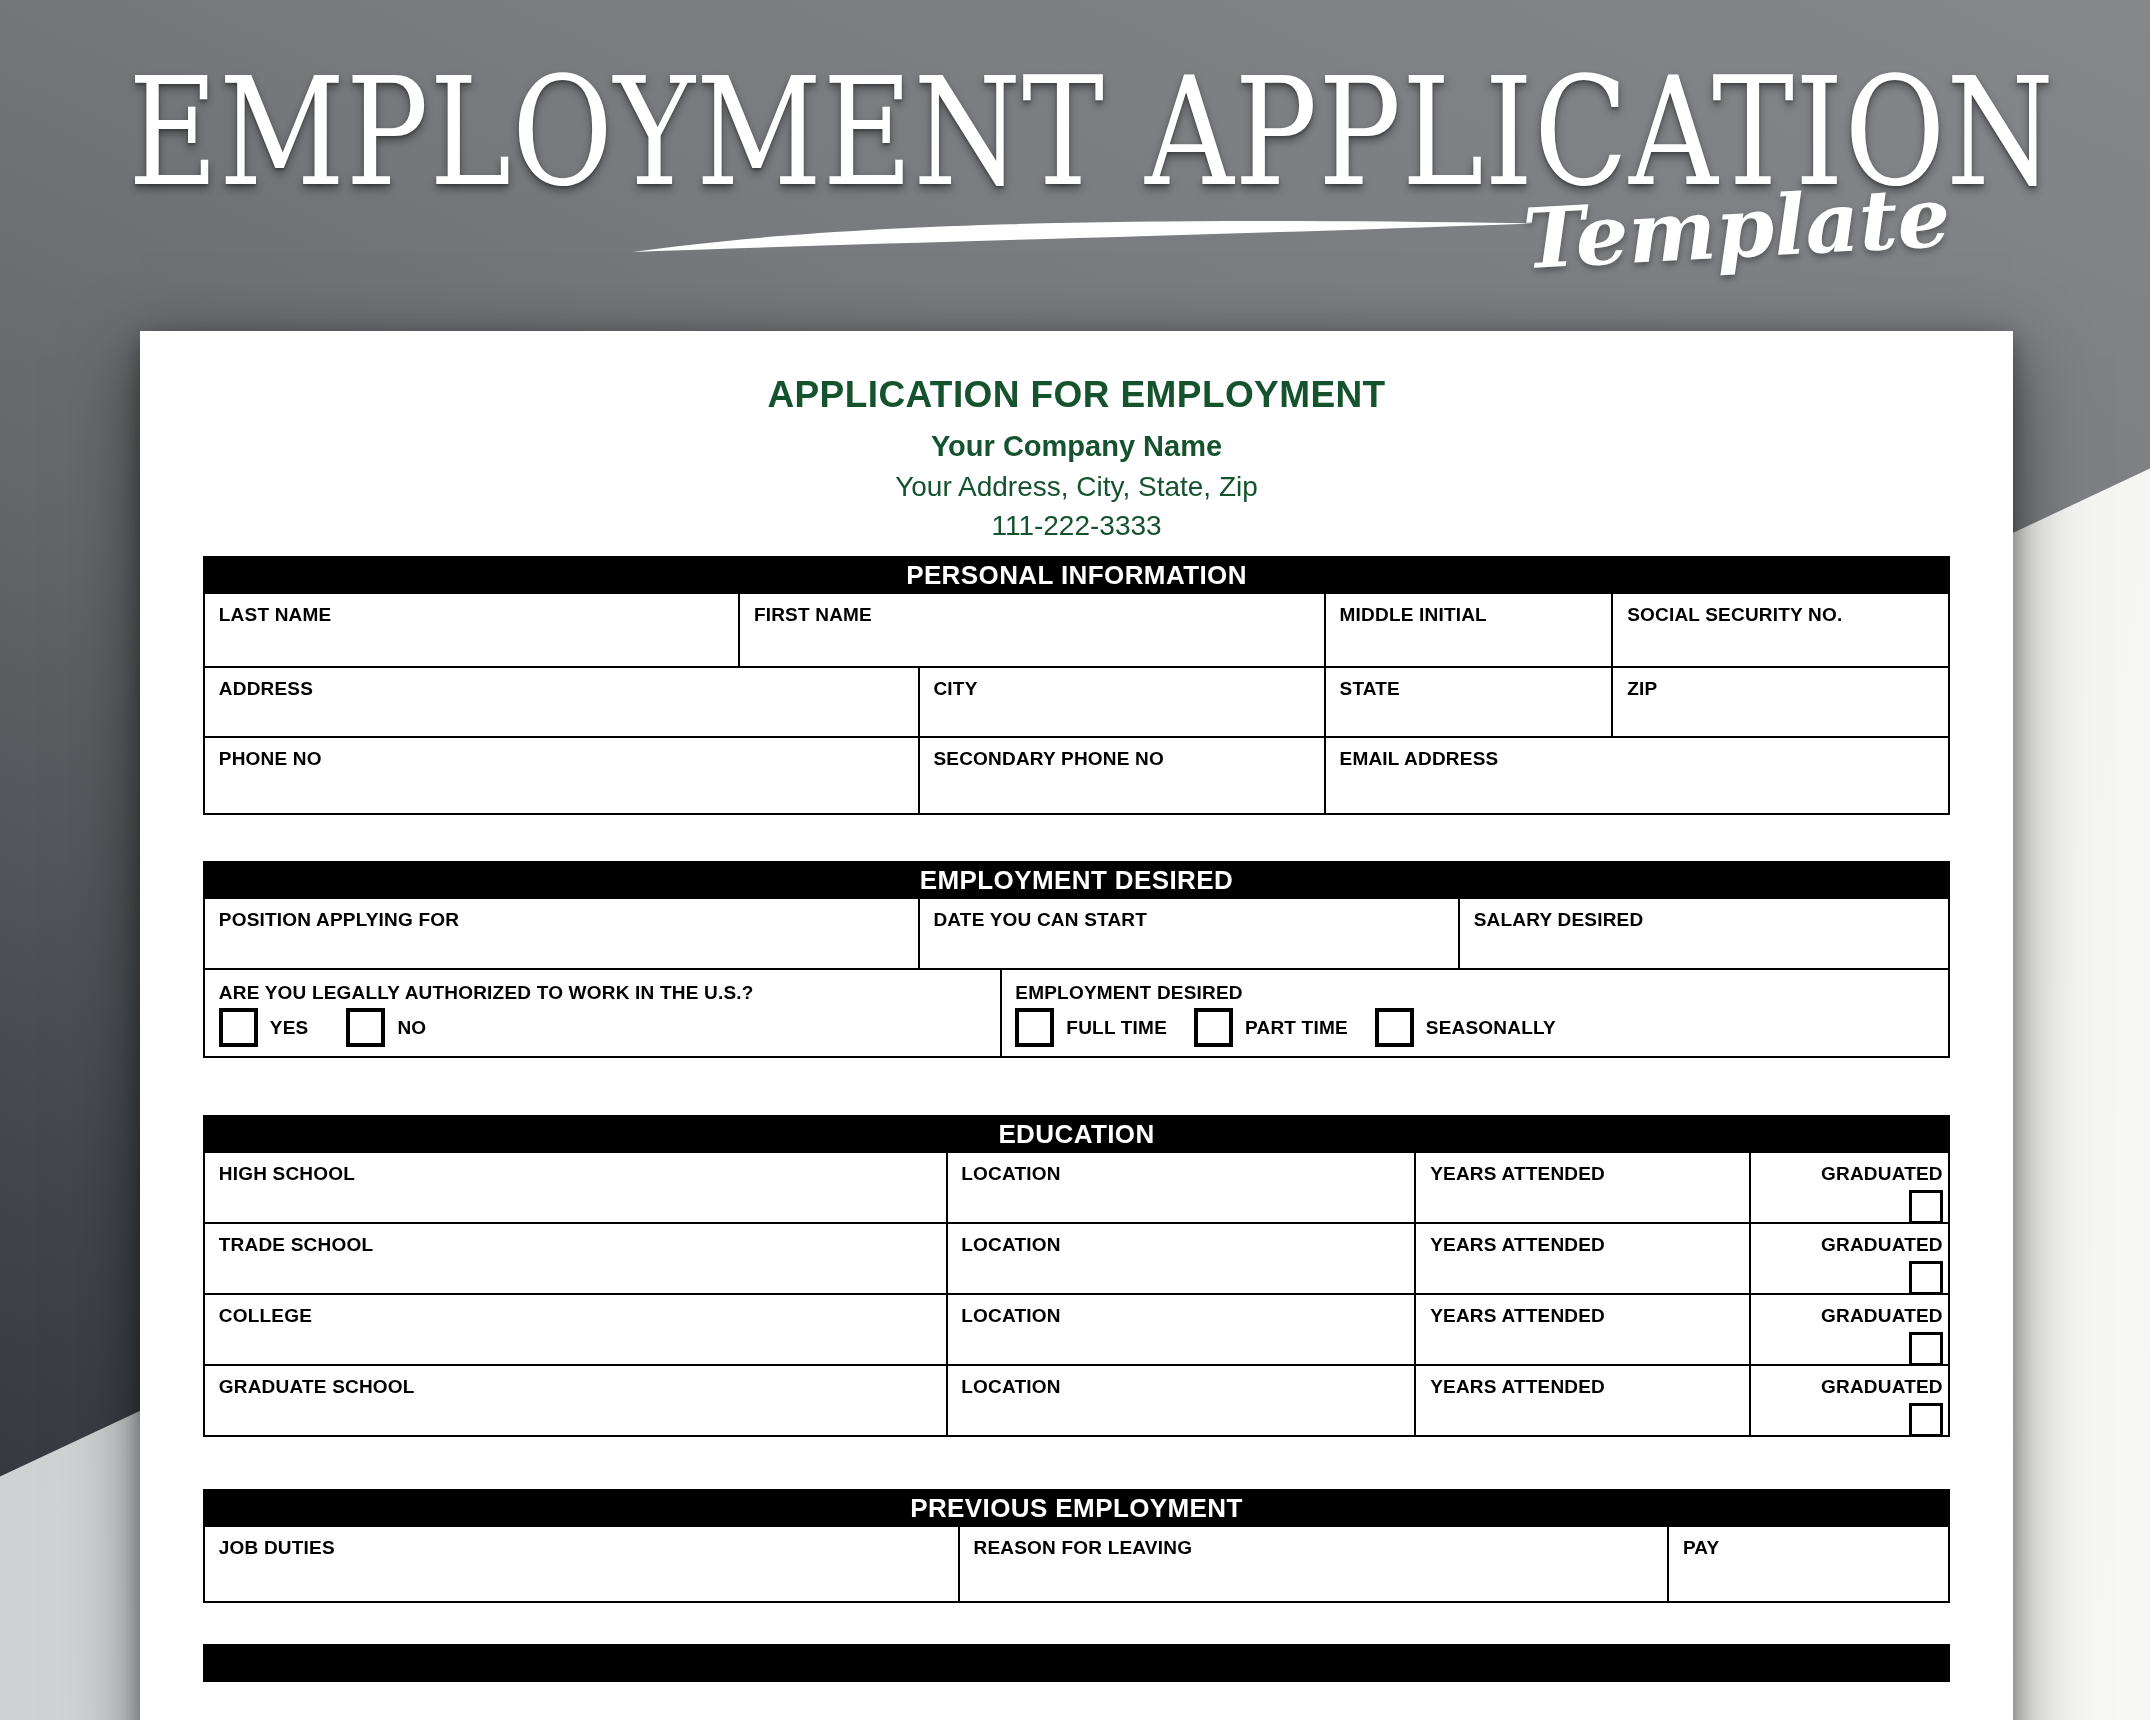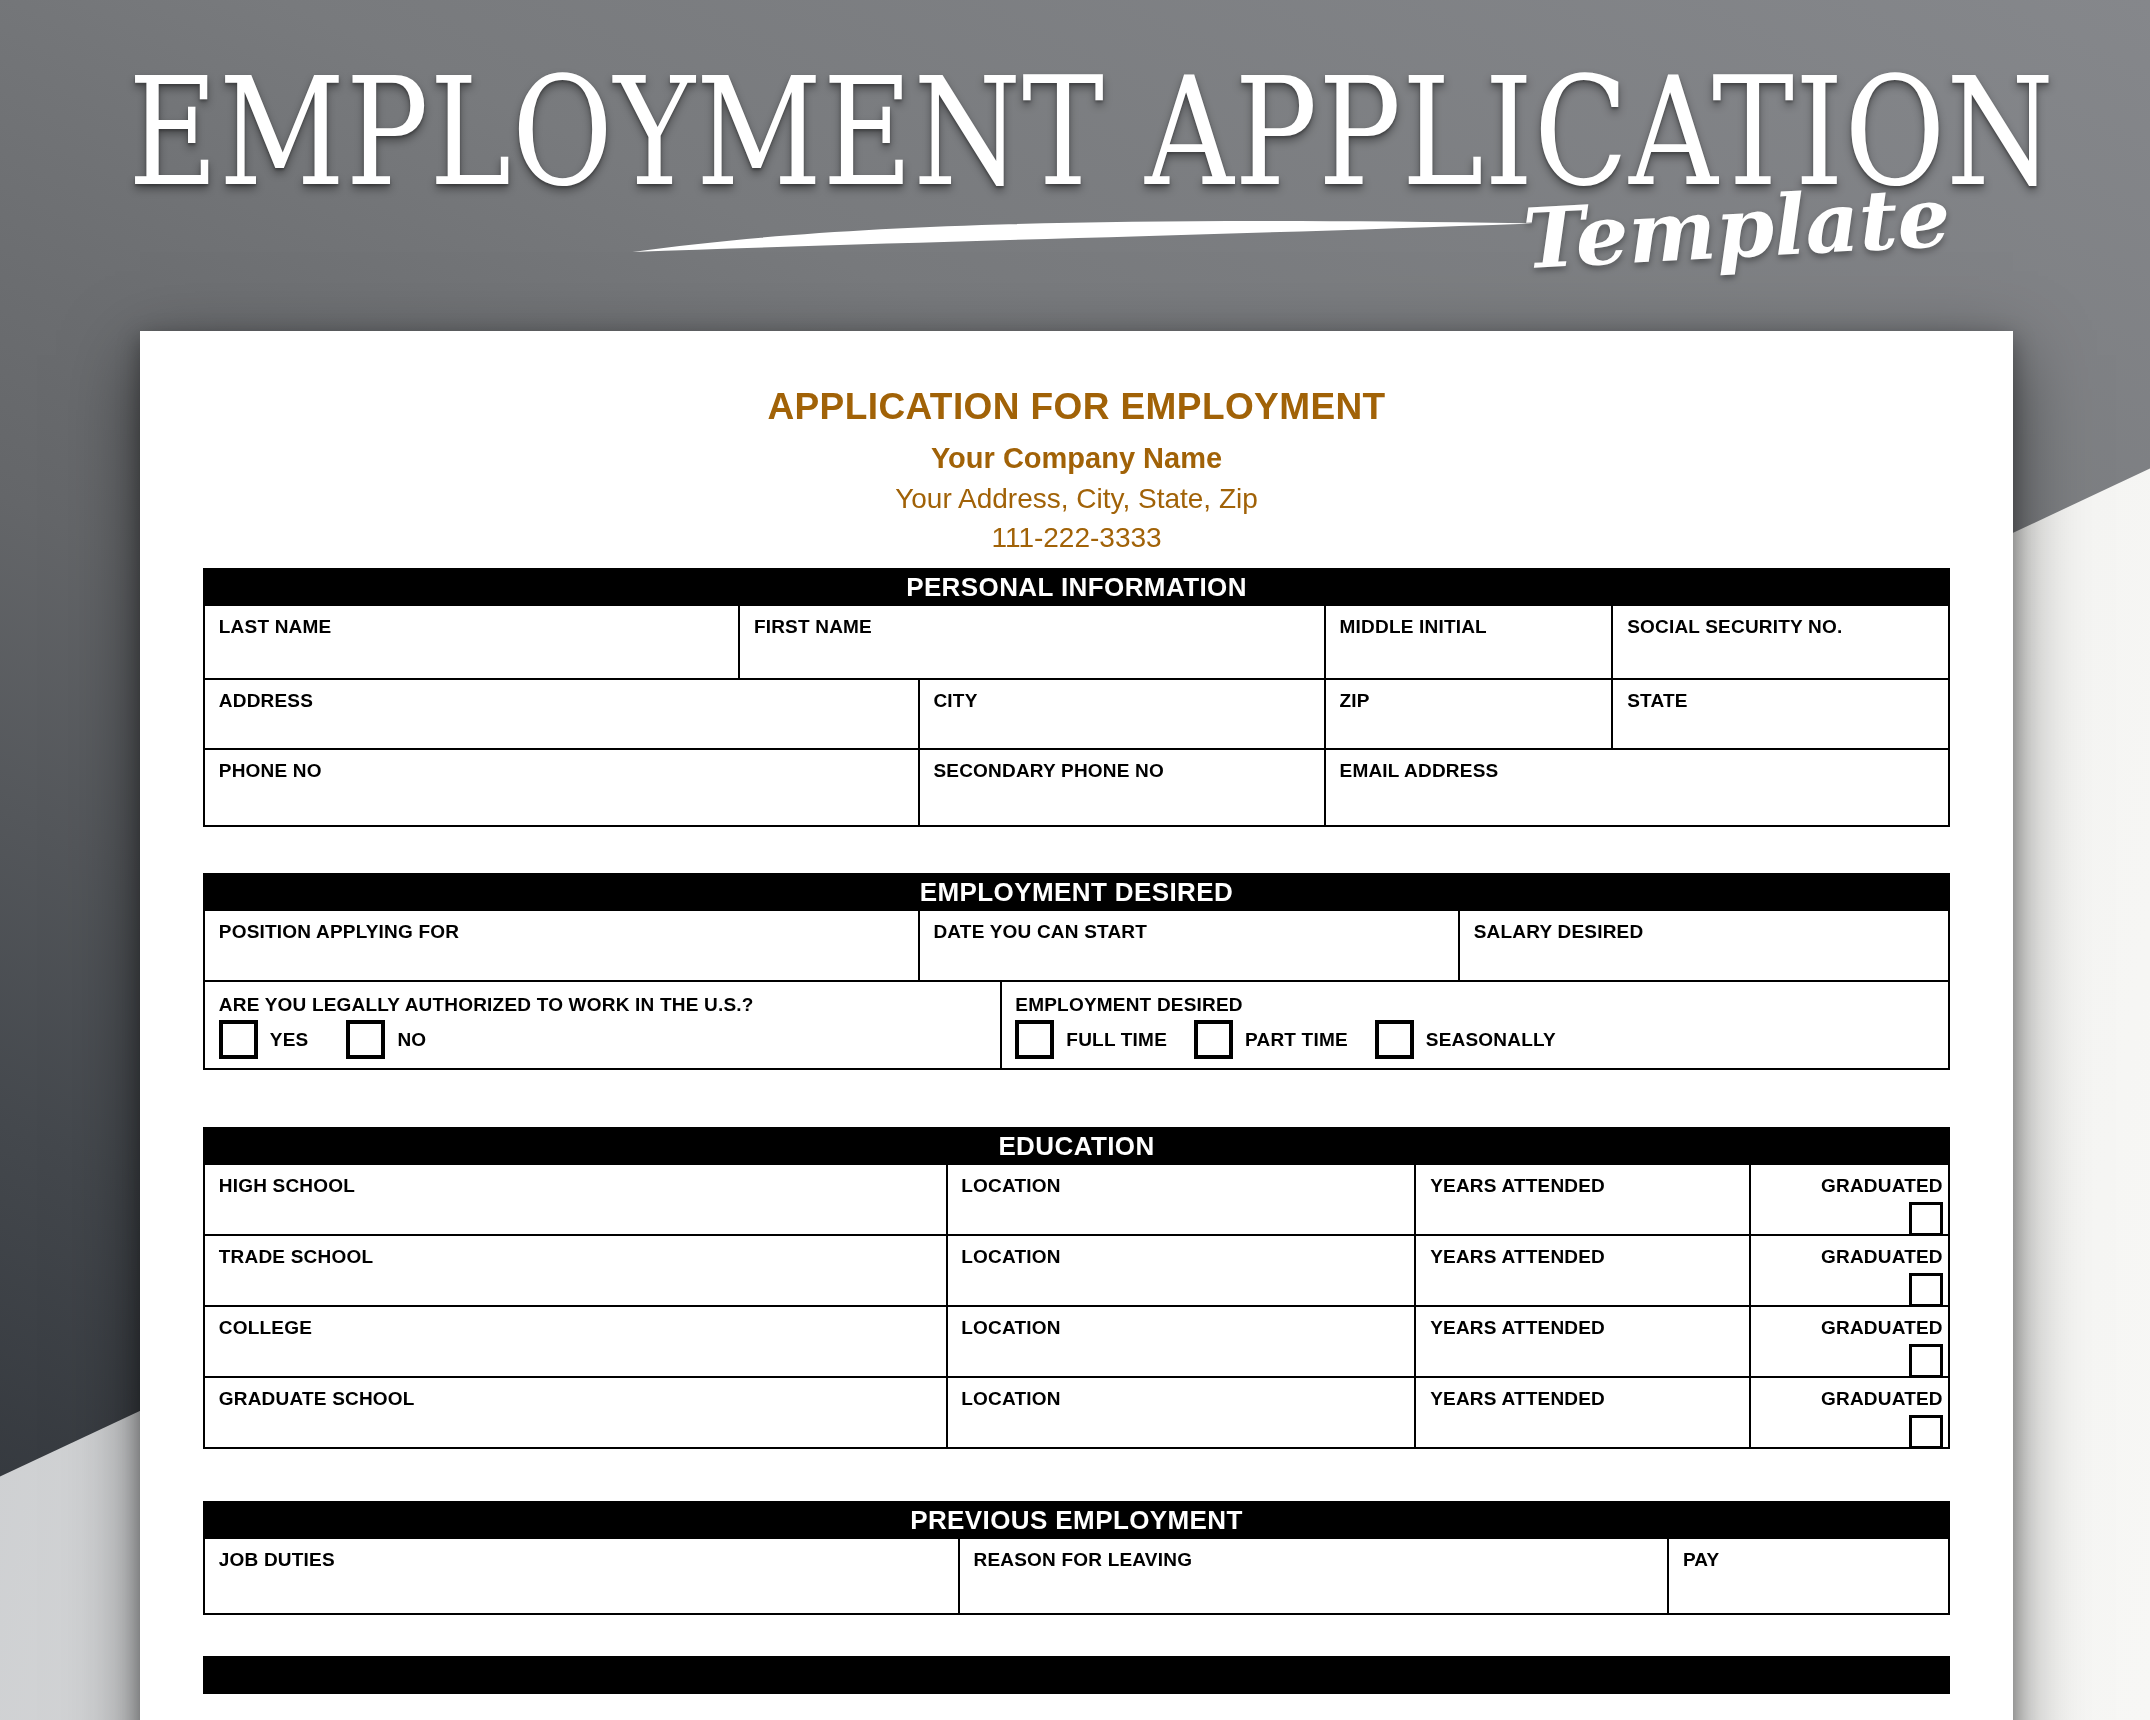--- a/index.html
+++ b/index.html
@@ -26,21 +26,21 @@
   .hero-script { position:absolute; left:1507px; top:179px;
     font-family:"DejaVu Serif","Liberation Serif",serif; font-style:italic; font-weight:600;
     font-size:83px; color:#ffffff; transform:rotate(-3deg);
     text-shadow:0 3.4px 6px rgba(0,0,0,0.35); }
 
   
   .paper { position:absolute; left:140px; top:331px; width:1873px; height:1463px;
     background:#ffffff; box-shadow:0 24px 69px rgba(0,0,0,0.5), 0 6.9px 20.6px rgba(0,0,0,0.35);
     padding:43px 63px 0 63px; }
 
-  .doc-head { text-align:center; height:182px; color:#a16207;margin-top:12px; }
+  .doc-head { text-align:center; height:182px; color:#14532d; }
   .doc-title { font-size:37px; font-weight:bold; letter-spacing:0.4px; margin-bottom:13.8px; }
   .doc-company { font-size:29px; font-weight:bold; margin-bottom:8.6px; }
   .doc-line { font-size:28px; margin-bottom:6.9px; }
 
   .bar { height:38px; background:#000000; color:#ffffff; display:flex;
     align-items:center; justify-content:center; font-size:26px; font-weight:bold;
     letter-spacing:0.4px; }
   .row { display:grid; border-left:2.6px solid #000; border-right:2.6px solid #000;
     border-bottom:2.6px solid #000; background:#fff; }
   .cell { border-right:2.6px solid #000; padding:10.3px 13.8px; overflow:hidden; }
@@ -92,22 +92,22 @@
       <div class="bar">PERSONAL INFORMATION</div>
       <div class="row h86" style="grid-template-columns:30.7% 33.6% 16.5% 19.2%;">
         <div class="cell"><span class="lbl">LAST NAME</span></div>
         <div class="cell"><span class="lbl">FIRST NAME</span></div>
         <div class="cell"><span class="lbl">MIDDLE INITIAL</span></div>
         <div class="cell"><span class="lbl">SOCIAL SECURITY NO.</span></div>
       </div>
       <div class="row h81" style="grid-template-columns:41% 23.3% 16.5% 19.2%;">
         <div class="cell"><span class="lbl">ADDRESS</span></div>
         <div class="cell"><span class="lbl">CITY</span></div>
+        <div class="cell"><span class="lbl">STATE</span></div>
         <div class="cell"><span class="lbl">ZIP</span></div>
-        <div class="cell"><span class="lbl">STATE</span></div>
       </div>
       <div class="row h90" style="grid-template-columns:41% 23.3% 35.7%;">
         <div class="cell"><span class="lbl">PHONE NO</span></div>
         <div class="cell"><span class="lbl">SECONDARY PHONE NO</span></div>
         <div class="cell"><span class="lbl">EMAIL ADDRESS</span></div>
       </div>
     </section>
 
     <div class="gap54"></div>
 

